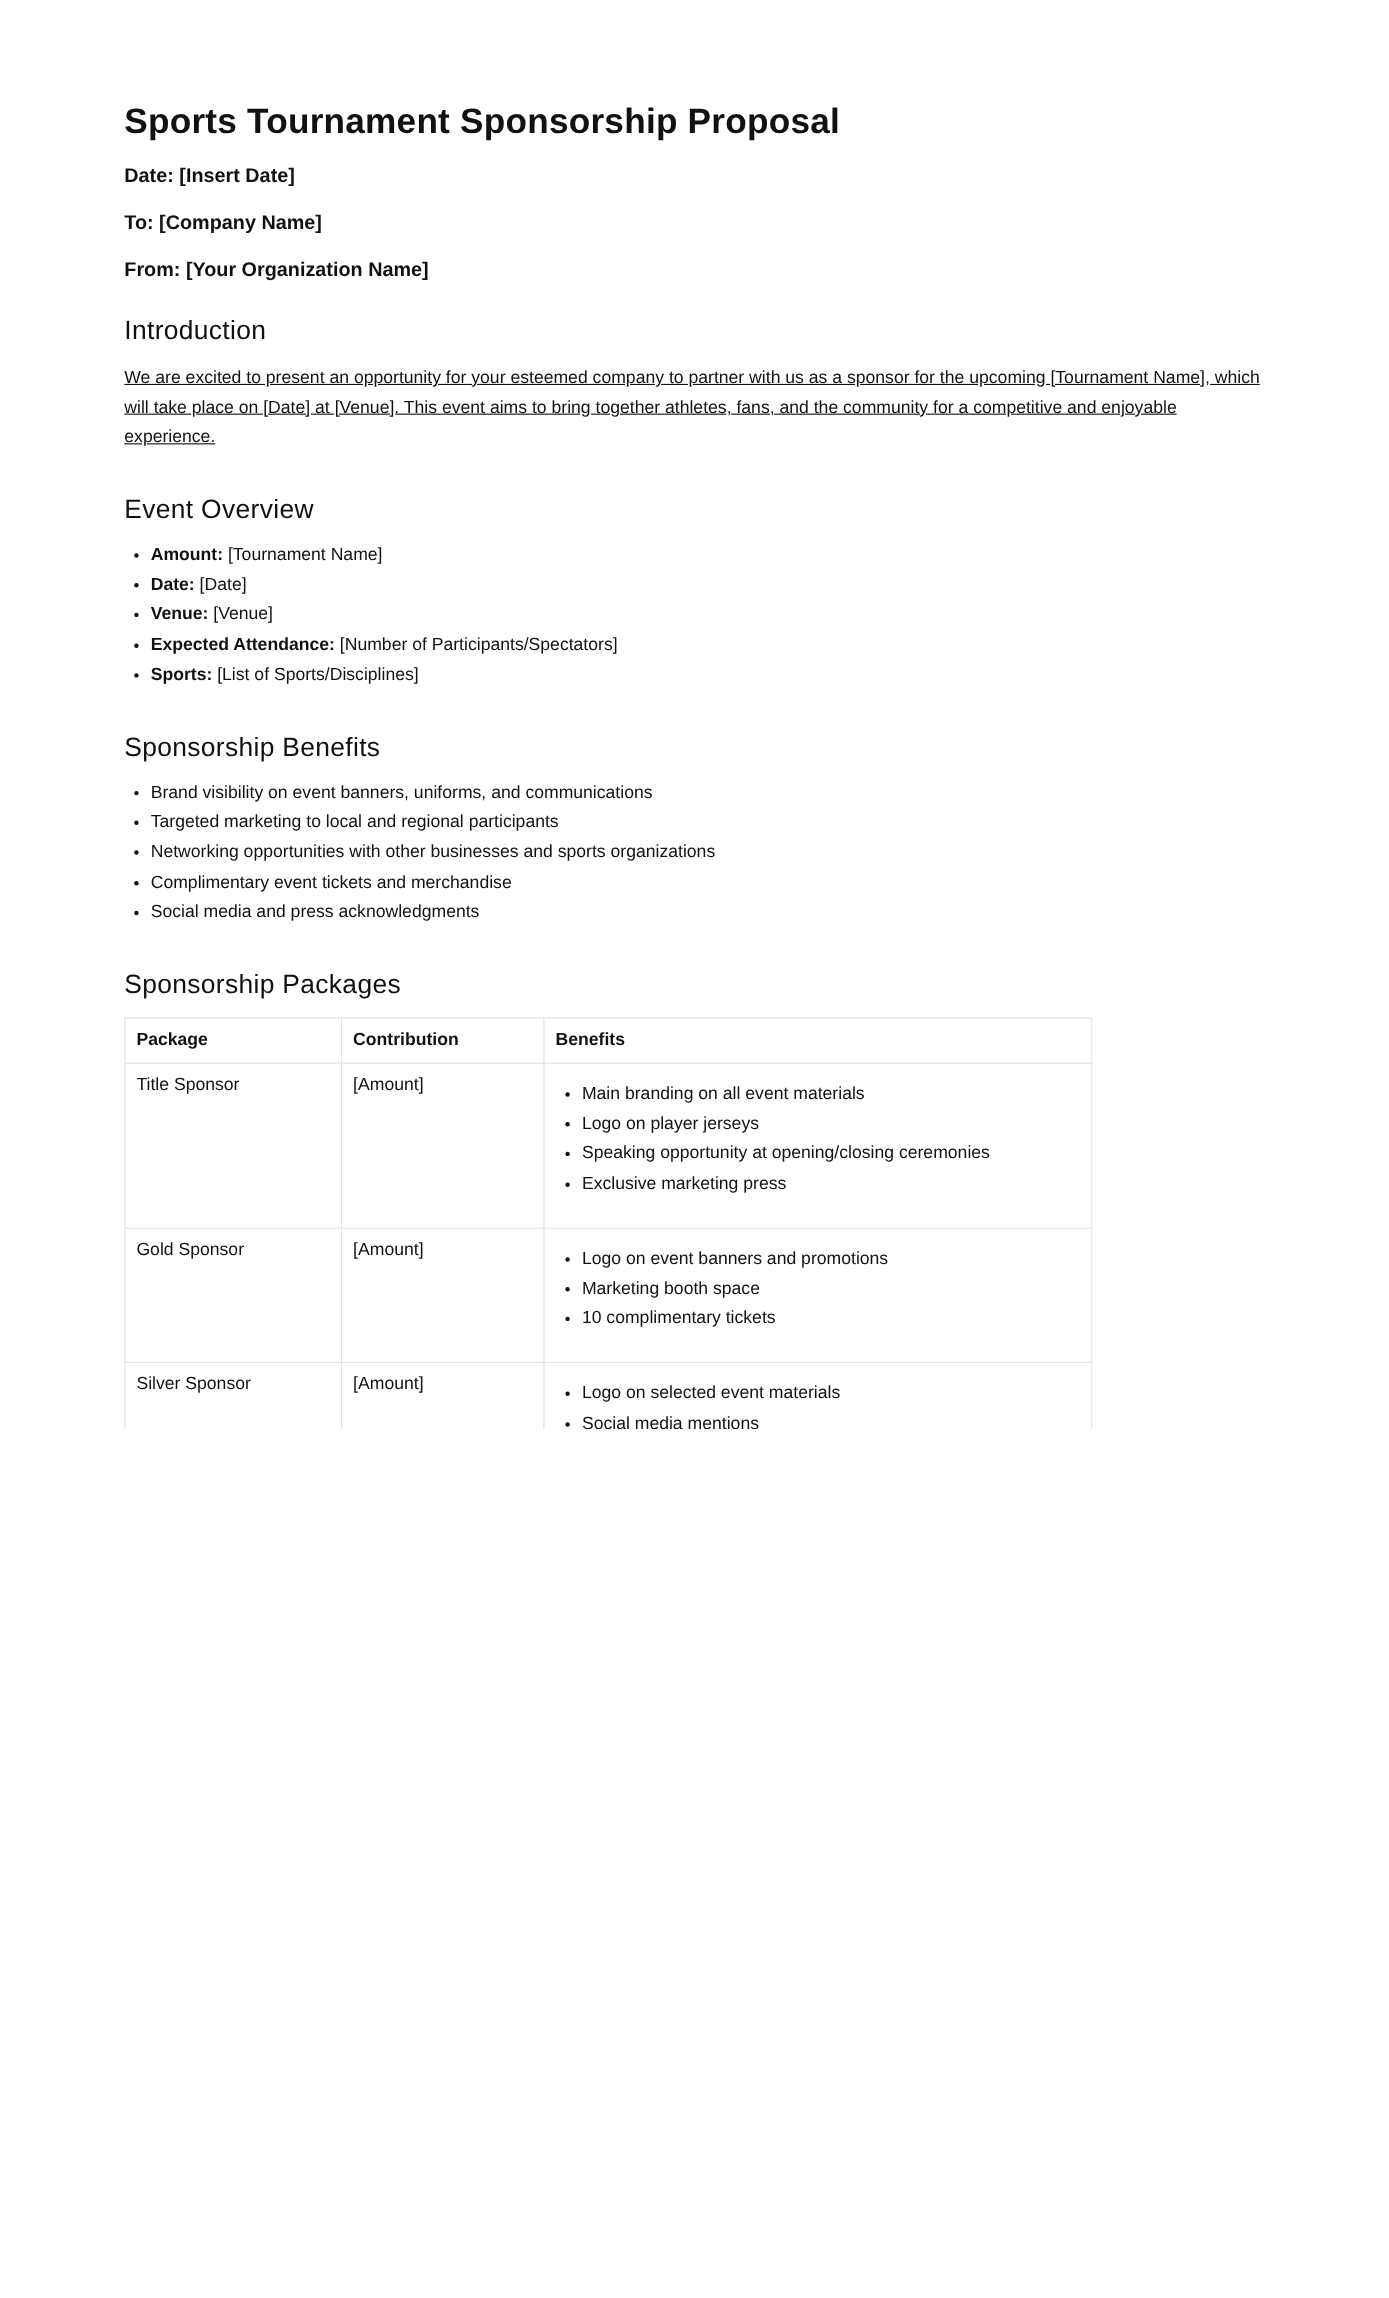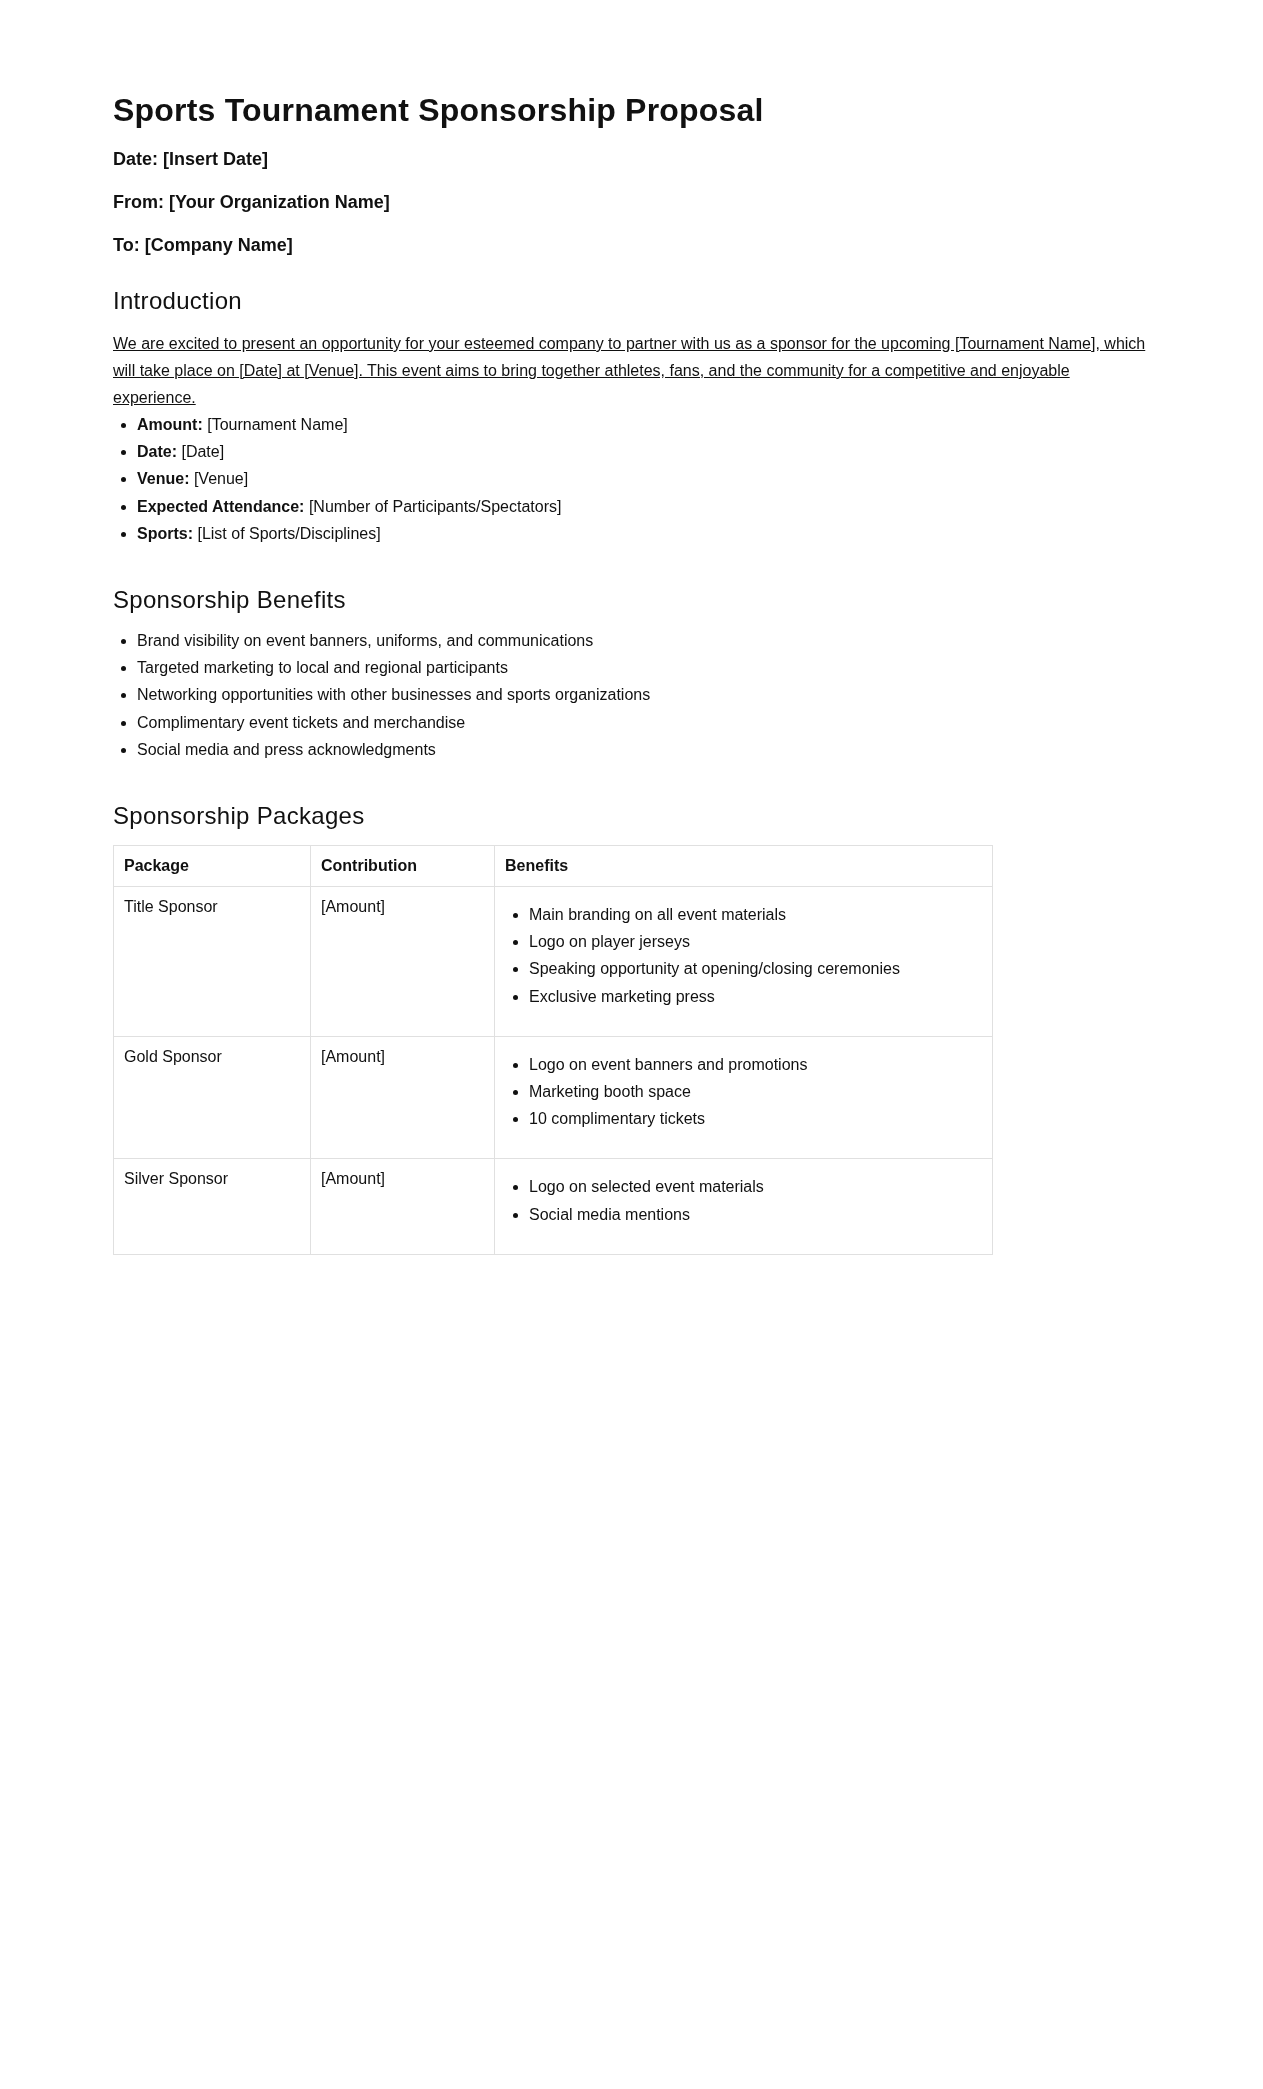--- a/index.html
+++ b/index.html
@@ -22,26 +22,27 @@
   td ul { margin:4px 0 16px 0; padding-left:24px; }
   td ul li { line-height:27.2px; }
 </style>
 </head>
 <body>
 
 <div class="viewport">
   <div class="page">
     <h1>Sports Tournament Sponsorship Proposal</h1>
     <p class="meta">Date: [Insert Date]</p>
+    <p class="meta">To: [Company Name]</p>
     <p class="meta">From: [Your Organization Name]</p>
-    <p class="meta">To: [Company Name]</p>
 
     <h2 class="intro-h">Introduction</h2>
     <p class="body">We are excited to present an opportunity for your esteemed company to partner with us as a sponsor for the upcoming [Tournament Name], which will take place on [Date] at [Venue]. This event aims to bring together athletes, fans, and the community for a competitive and enjoyable experience.</p>
 
+    <h2 class="sec-h">Event Overview</h2>
     <ul>
       <li><b>Amount:</b><span> [Tournament Name]</span></li>
       <li><b>Date:</b><span> [Date]</span></li>
       <li><b>Venue:</b><span> [Venue]</span></li>
       <li><b>Expected Attendance:</b><span> [Number of Participants/Spectators]</span></li>
       <li><b>Sports:</b><span> [List of Sports/Disciplines]</span></li>
     </ul>
 
     <h2 class="sec-h">Sponsorship Benefits</h2>
     <ul>

